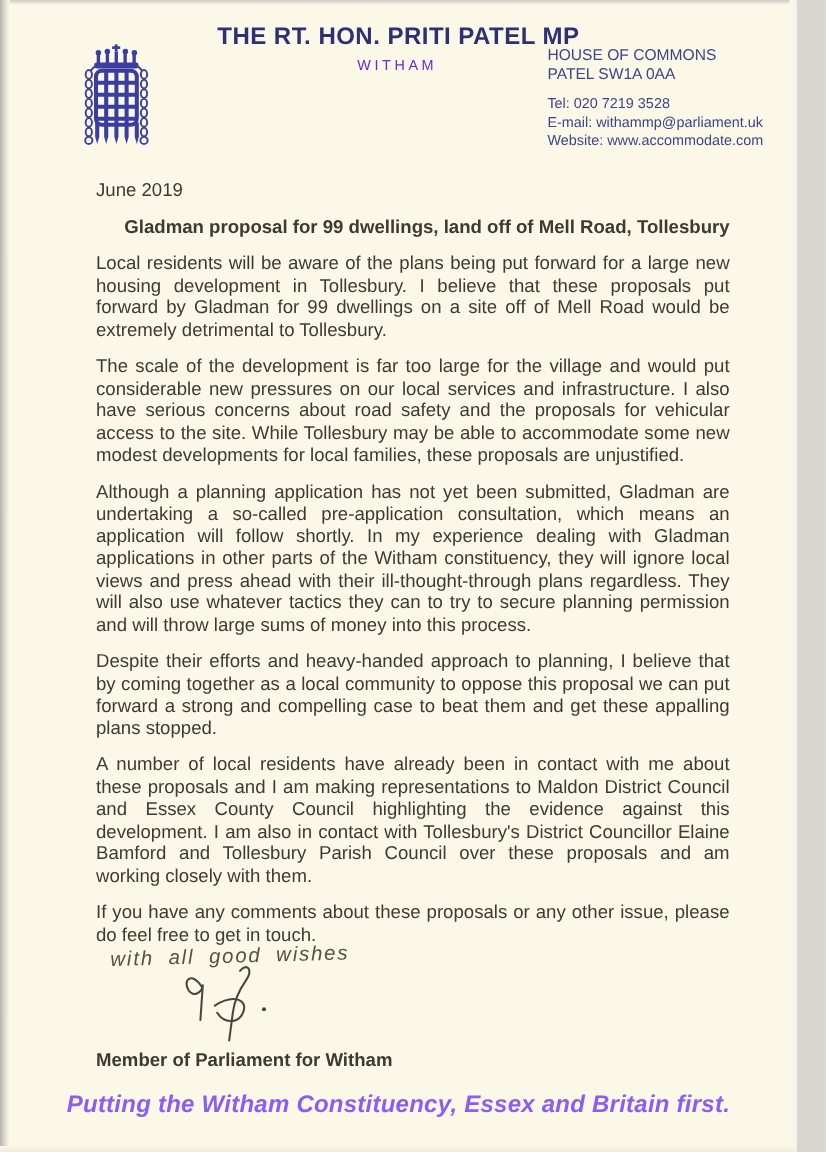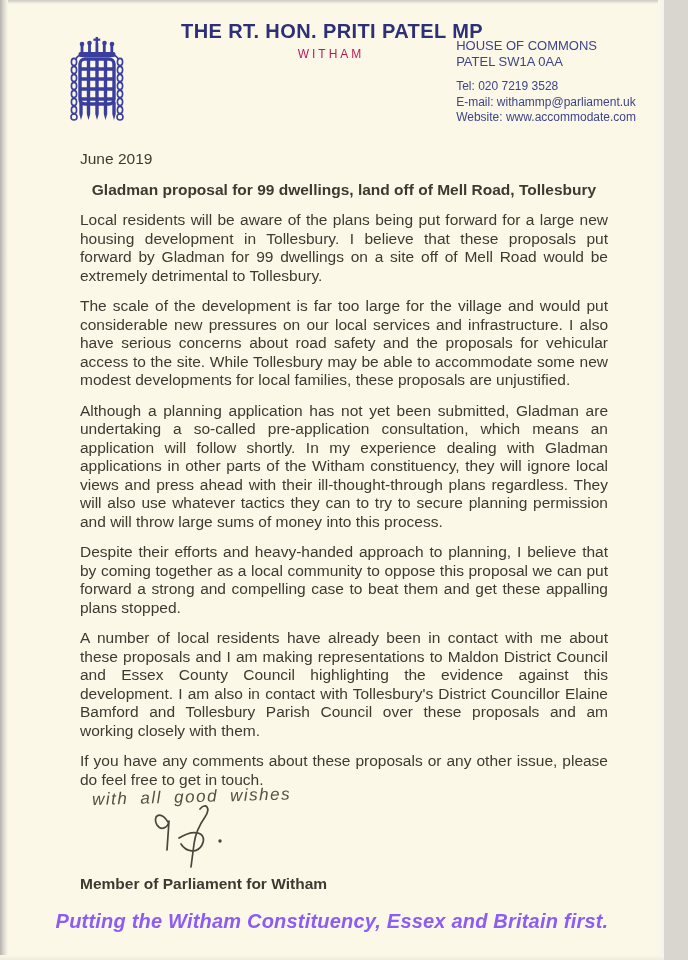--- a/index.html
+++ b/index.html
@@ -19,30 +19,30 @@
   .edge-right{position:absolute;right:0;top:0;bottom:0;width:6px;
     background:linear-gradient(to left,#f3f2ef,#fbf8e8);}
   .edge-bottom{position:absolute;left:0;bottom:0;right:0;height:5px;
     background:linear-gradient(to top,#efecdd,#fbf8e8);}
 
   
   .crest{position:absolute;left:68px;top:36px;width:58px;height:100px;}
   .head-title{position:absolute;top:20px;left:120px;right:120px;text-align:center;
     font-size:20px;font-weight:bold;color:#2d3076;letter-spacing:.4px;}
   .head-constituency{position:absolute;top:47px;left:118px;right:120px;text-align:center;
-    font-size:12px;letter-spacing:3px;color:#be185d;}
+    font-size:12px;letter-spacing:3px;color:#6d28d9;}
   .contact{position:absolute;top:38px;right:28px;text-align:left;color:#3e4489;}
   .contact .addr{font-size:13px;line-height:16px;}
   .contact .lines{margin-top:9px;font-size:12px;line-height:15.5px;}
 
   
   .letter-body{position:absolute;left:80px;top:150px;width:528px;
     font-size:15.5px;line-height:18.5px;}
   .date{margin:0 0 12px 0;}
-  .subject{margin:0 0 12px 0;text-align:center;font-weight:bold;}
+  .subject{margin:0 0 12px 0;text-align:right;font-weight:bold;}
   .para{margin:0 0 12px 0;text-align:justify;}
   .para:last-of-type{margin-bottom:2px;}
 
   .handwritten{margin-left:12px;font-style:italic;color:#57513f;font-size:17px;
     letter-spacing:1.5px;transform:rotate(-1.6deg);transform-origin:left center;
     word-spacing:6px;}
   .sig-wrap{margin-left:68px;margin-top:-6px;height:66px;}
 
   .signoff{margin-top:4px;font-weight:bold;font-size:15.5px;line-height:19.5px;}
 

